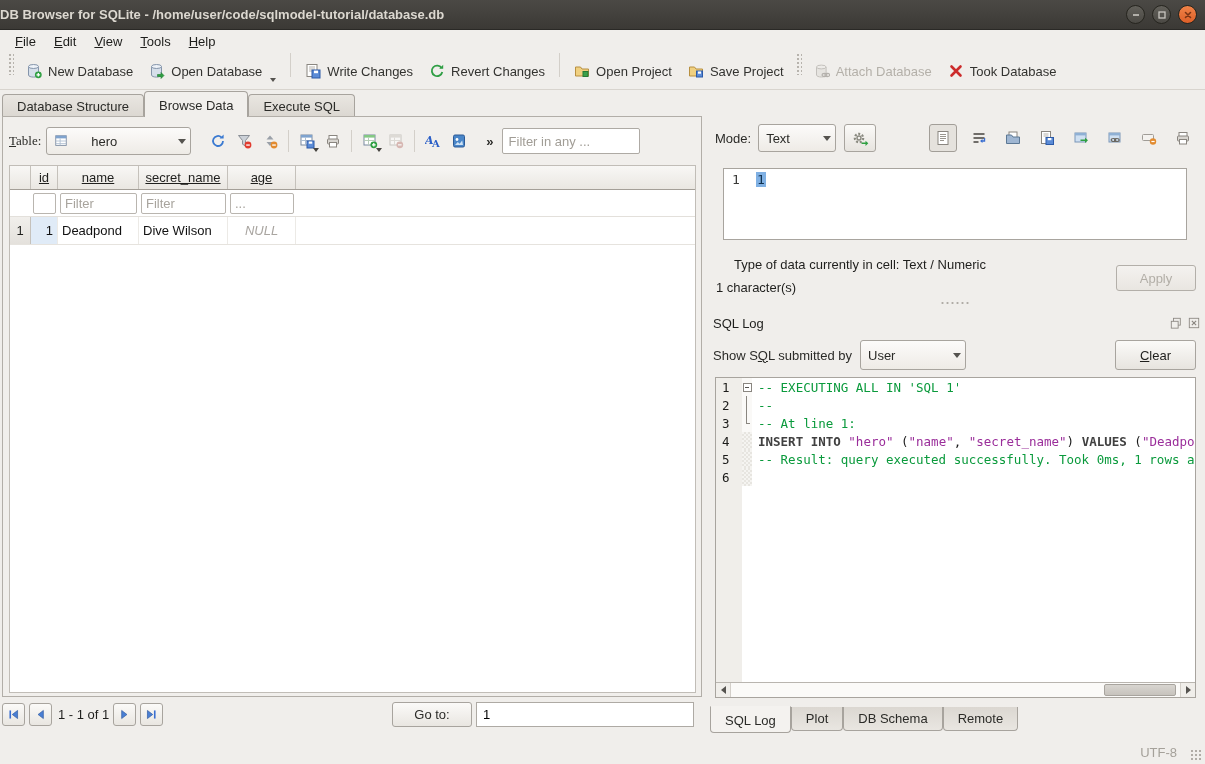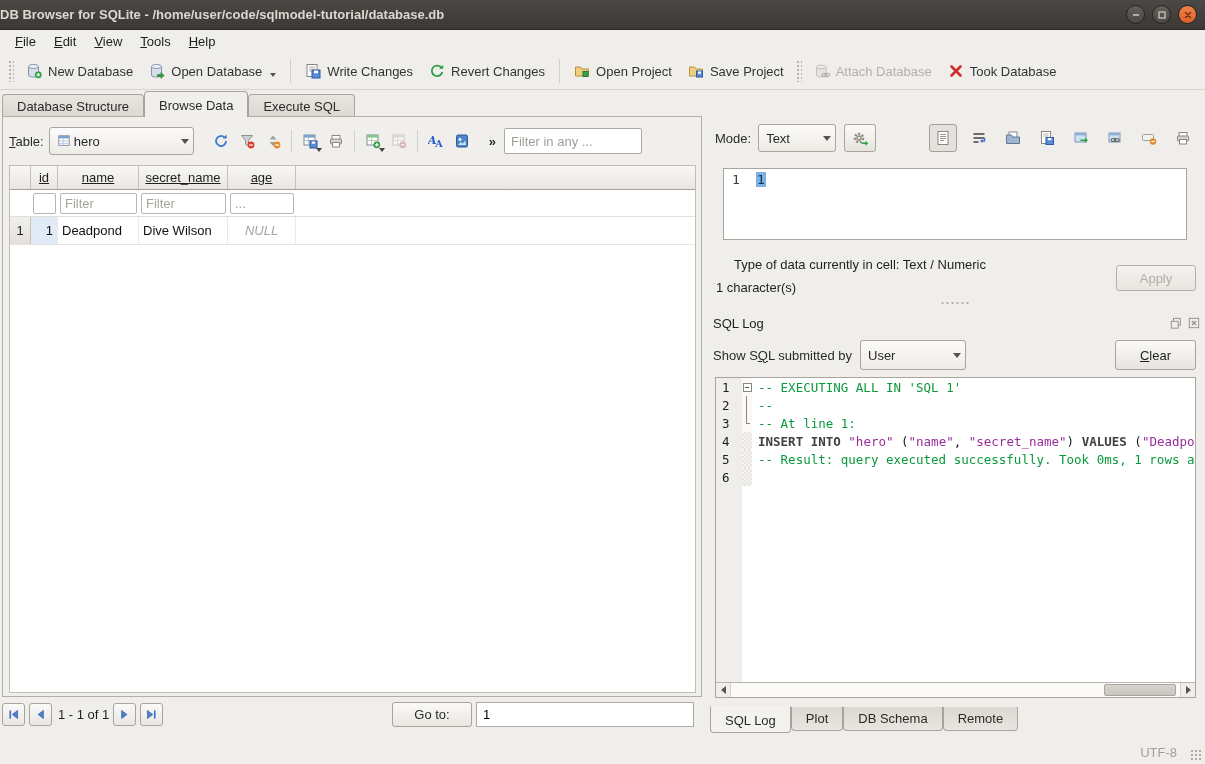--- a/index.html
+++ b/index.html
@@ -19,45 +19,45 @@
   .wbtn svg { display:block; }
 
   
   .menubar { position:absolute; left:0; top:30px; width:1205px; height:23px;
     background:#f0eeeb; display:flex; align-items:center; padding-left:6px; }
   .menuitem { padding:3px 9px; color:#1e1e1c; cursor:default; }
   .mn { text-decoration:underline; }
 
   
   .toolbar { position:absolute; left:0; top:53px; width:1205px; height:37px;
-    background:#f0eeeb; border-bottom:1px solid #d8d4ce; display:flex; align-items:center; padding:0 4px; }
+    background:#f0eeeb; border-bottom:1px solid #d8d4ce; display:flex; padding:0 4px; }
   .tbtn { display:flex; align-items:center; gap:6px; padding:5px 8px; border-radius:3px; color:#333330; white-space:nowrap; position:relative; }
   .tbtn.disabled { color:#b4b0a9; }
   .tbtn .caret { width:0; height:0; border-left:3.5px solid transparent; border-right:3.5px solid transparent; border-top:4px solid #55534f; margin-left:2px; align-self:flex-end; margin-bottom:2px;}
   .thandle { width:6px; height:22px; margin:0 4px;
     background-image:radial-gradient(circle,#b7b3ad 1px,transparent 1.3px); background-size:4px 4px; }
   .tsep { width:1px; height:24px; background:#d3cfc9; margin:0 6px; }
   .icon16 { width:16px; height:16px; display:inline-block; }
 
   
   .left-area { position:absolute; left:0; top:90px; width:705px; height:648px; }
   .tabs-row { position:absolute; left:2px; top:0; height:27px; display:flex; align-items:flex-end; }
   .tab { border:1px solid #a7a39d; border-bottom:none; border-radius:4px 4px 0 0;
     background:linear-gradient(#e9e6e1,#dbd7d1); padding:4px 14px 4px 14px; height:23px; color:#2b2b28; }
   .tab.selected { background:#f1efec; height:26px; padding-top:6px; position:relative; z-index:3; }
   .browse-panel { position:absolute; left:2px; top:26px; width:700px; height:581px;
     border:1px solid #b2aea8; background:#f1efec; z-index:2; }
 
   .controls { position:absolute; left:6px; top:9px; right:4px; height:30px; display:flex; align-items:center; }
-  .table-label { margin-right:5px; }
+  .table-label { margin-right:5px;font-family:Liberation Serif, serif; }
   .combo { display:flex; align-items:center; border:1px solid #a8a49e; border-radius:3px;
     background:linear-gradient(#fcfbfa,#eeebe6); height:28px; padding:0 4px 0 7px; }
   .combo .cval { flex:1; }
   .combo .carrow { width:0; height:0; border-left:4px solid transparent; border-right:4px solid transparent; border-top:5px solid #55534f; margin-left:8px; }
-  .table-combo { width:145px; margin-right:14px; gap:3px; }
+  .table-combo { width:145px; margin-right:14px; gap:23px; }
   .ibtn { width:26px; height:26px; display:flex; align-items:center; justify-content:center; position:relative; }
   .ibtn .mini-caret { position:absolute; right:1px; bottom:2px; width:0; height:0; border-left:3px solid transparent; border-right:3px solid transparent; border-top:4px solid #45433f; }
   .vsep { width:1px; height:22px; background:#d3cfc9; margin:0 5px; }
   .chev { font-weight:bold; color:#2b2b28; margin:0 8px 0 14px; }
   .filter-any { width:138px; height:26px; border:1px solid #aeaaa4; border-radius:2px; background:#fff; padding:0 6px; font-size:13px; font-family:inherit; color:#2b2b28; }
   .filter-any::placeholder { color:#a19d96; }
 
   
   .grid-wrap { position:absolute; left:6px; top:48px; width:687px; height:528px; border:1px solid #c1bdb7; background:#fff; }
   .gheader { display:flex; height:24px; background:linear-gradient(#f8f7f5,#eae7e2); border-bottom:1px solid #a49f98; }

